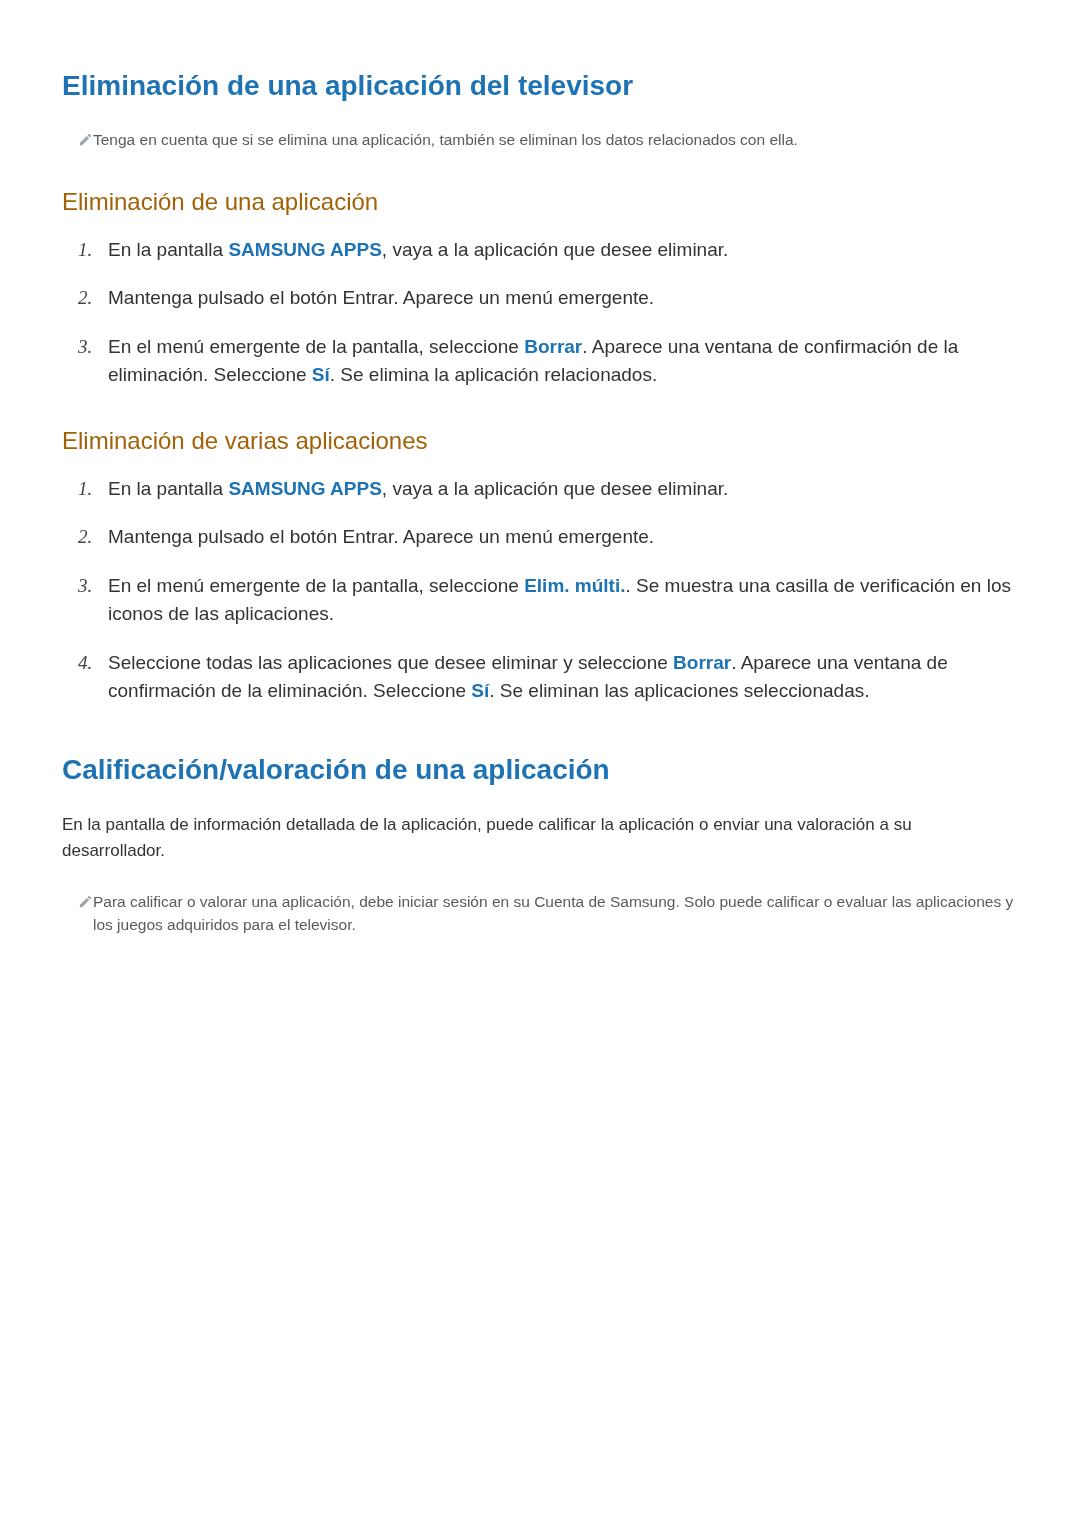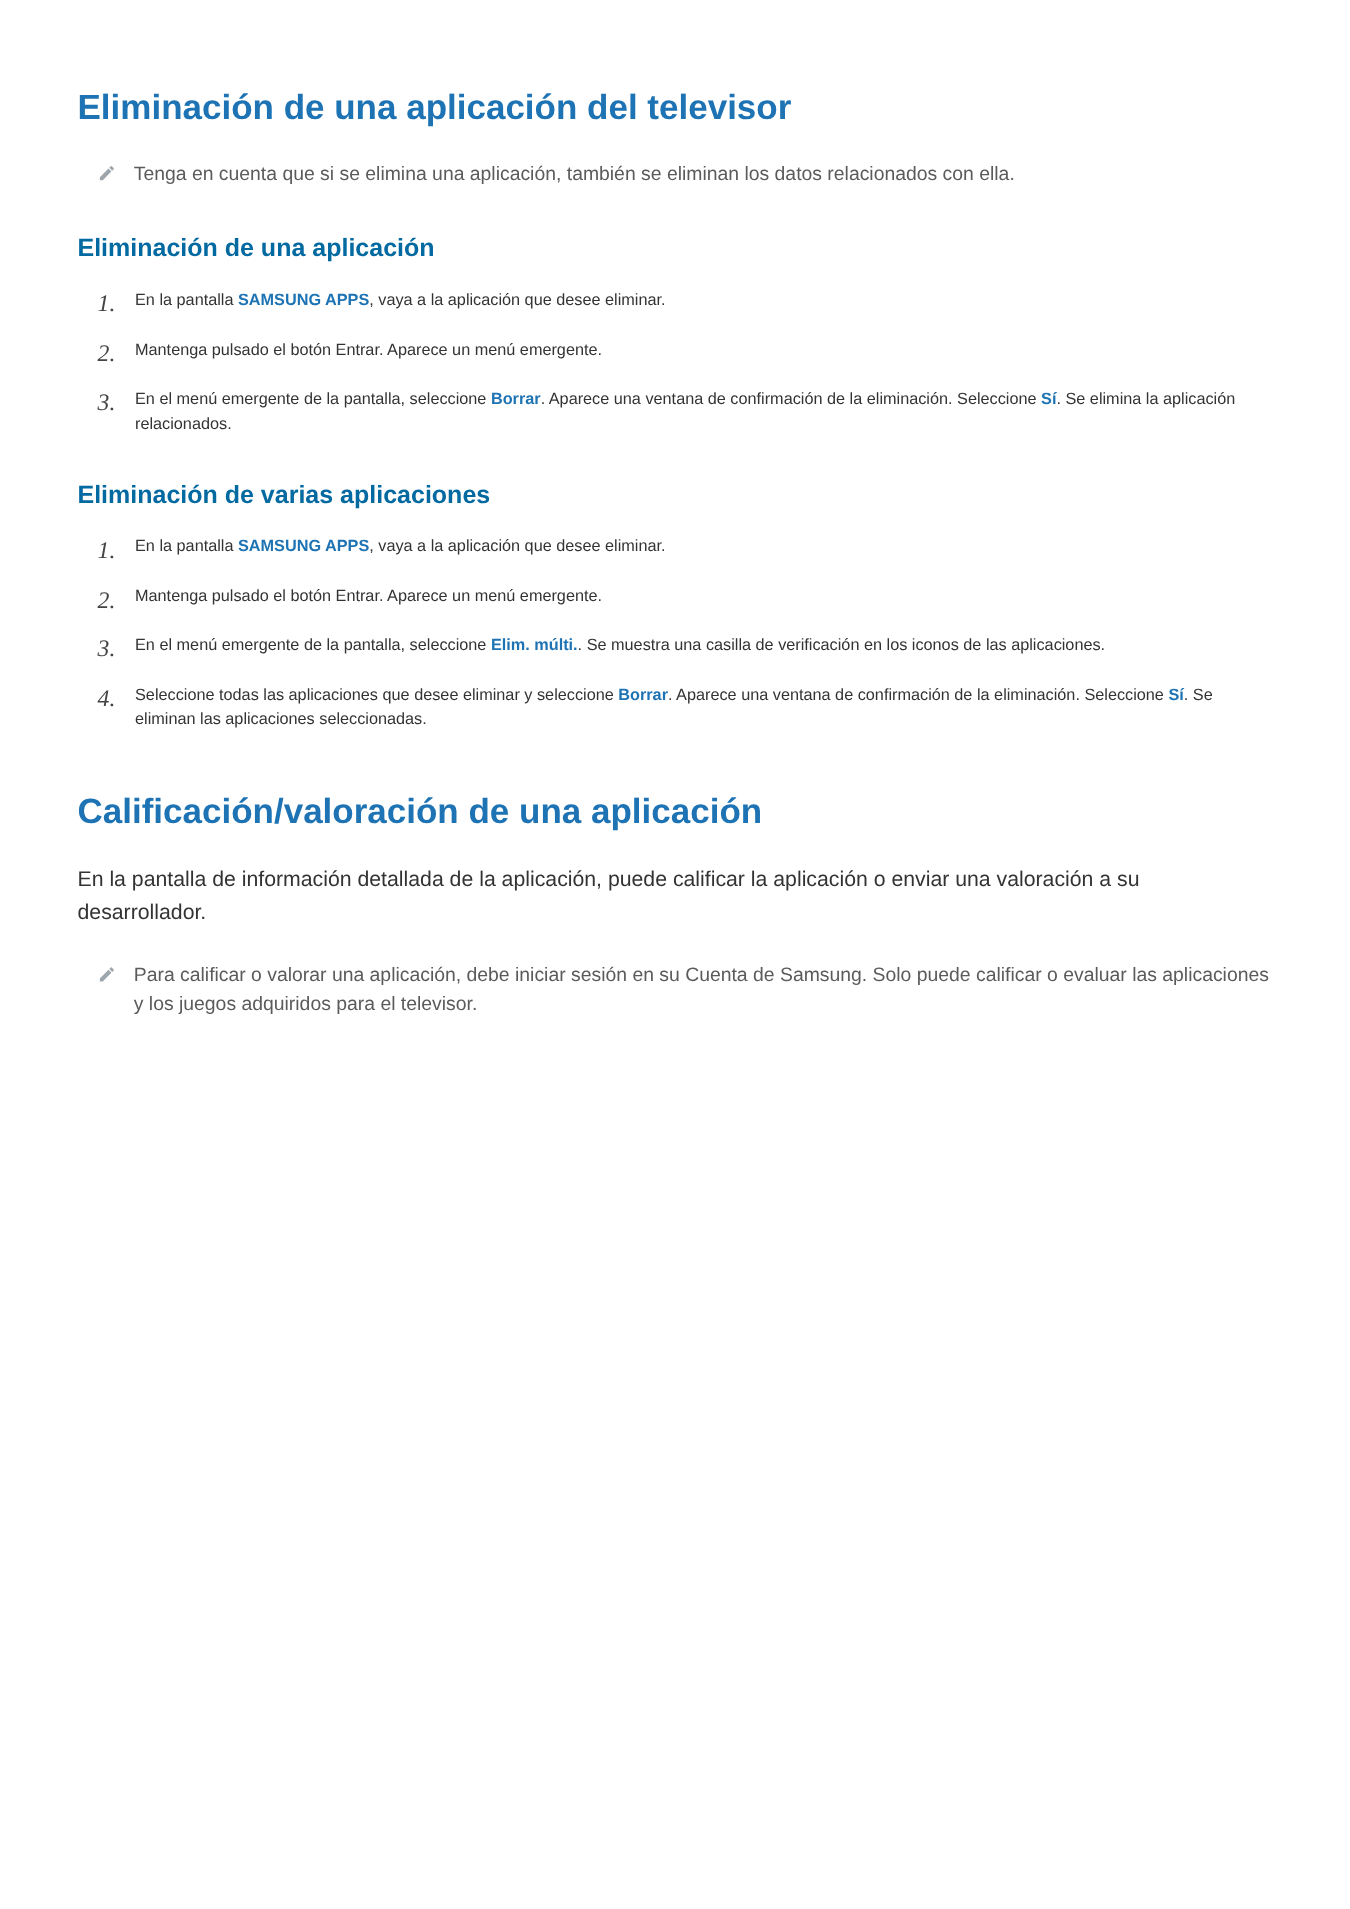--- a/index.html
+++ b/index.html
@@ -21,30 +21,29 @@
       color: #1d73b3;
       font-size: 28px;
       font-weight: bold;
       margin-bottom: 22px;
       margin-top: 4px;
     }
     h1.section2 {
       margin-top: 44px;
     }
     h2 {
-      color: #0369a1;
-      font-size: 20px;
-      font-weight: bold;
+      color: #a16207;
+      font-size: 24px;
+      font-weight: normal;
       margin-top: 34px;
       margin-bottom: 16px;
     }
     .note {
       display: flex;
       align-items: flex-start;
-      gap: 14px;
       font-size: 15.5px;
       color: #5b5b5b;
       margin-bottom: 0;
       padding-left: 16px;
     }
     .note-icon {
       flex: 0 0 auto;
       width: 15px;
       height: 15px;
       margin-top: 2px;
@@ -63,21 +62,21 @@
       list-style: none;
       counter-reset: step;
       padding-left: 16px;
       margin-top: 4px;
     }
     ol.steps li {
       counter-increment: step;
       position: relative;
       padding-left: 30px;
       margin-bottom: 20px;
-      font-size: 13px;
+      font-size: 19px;
       line-height: 1.5;
       color: #333333;
     }
     ol.steps li::before {
       content: counter(step) ".";
       position: absolute;
       left: 0;
       top: 0;
       font-style: italic;
       font-family: Georgia, 'Times New Roman', serif;

